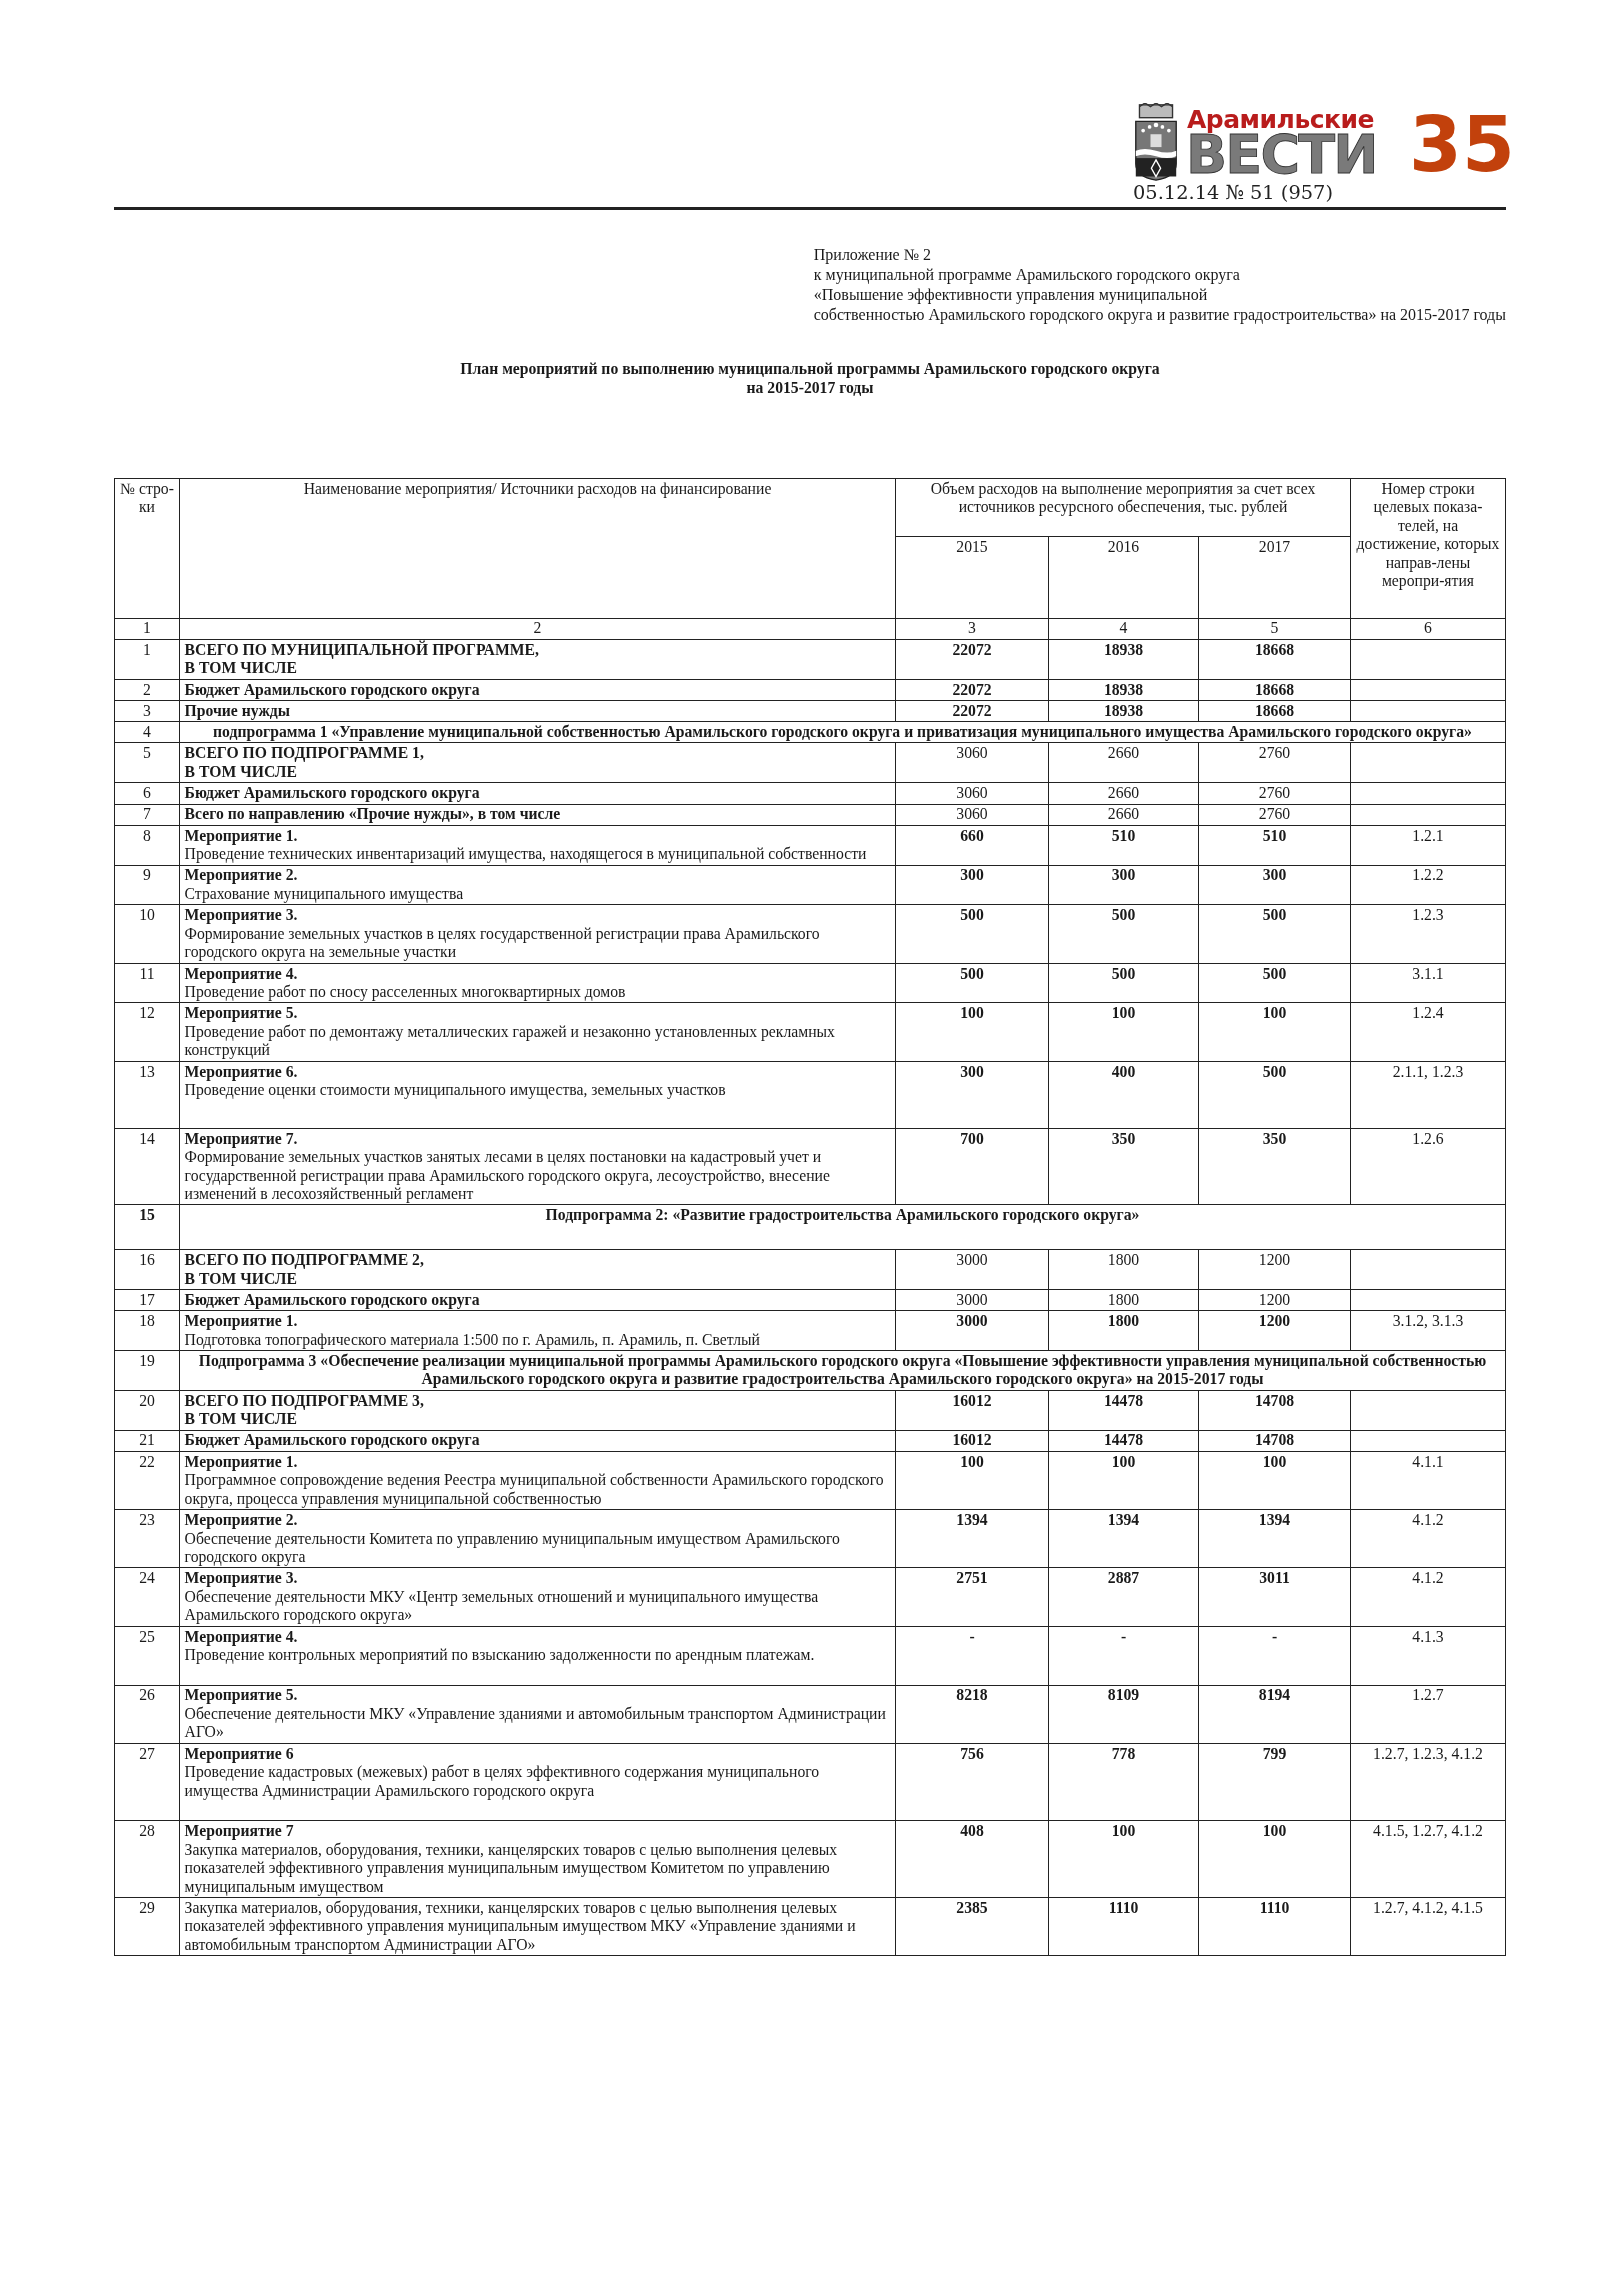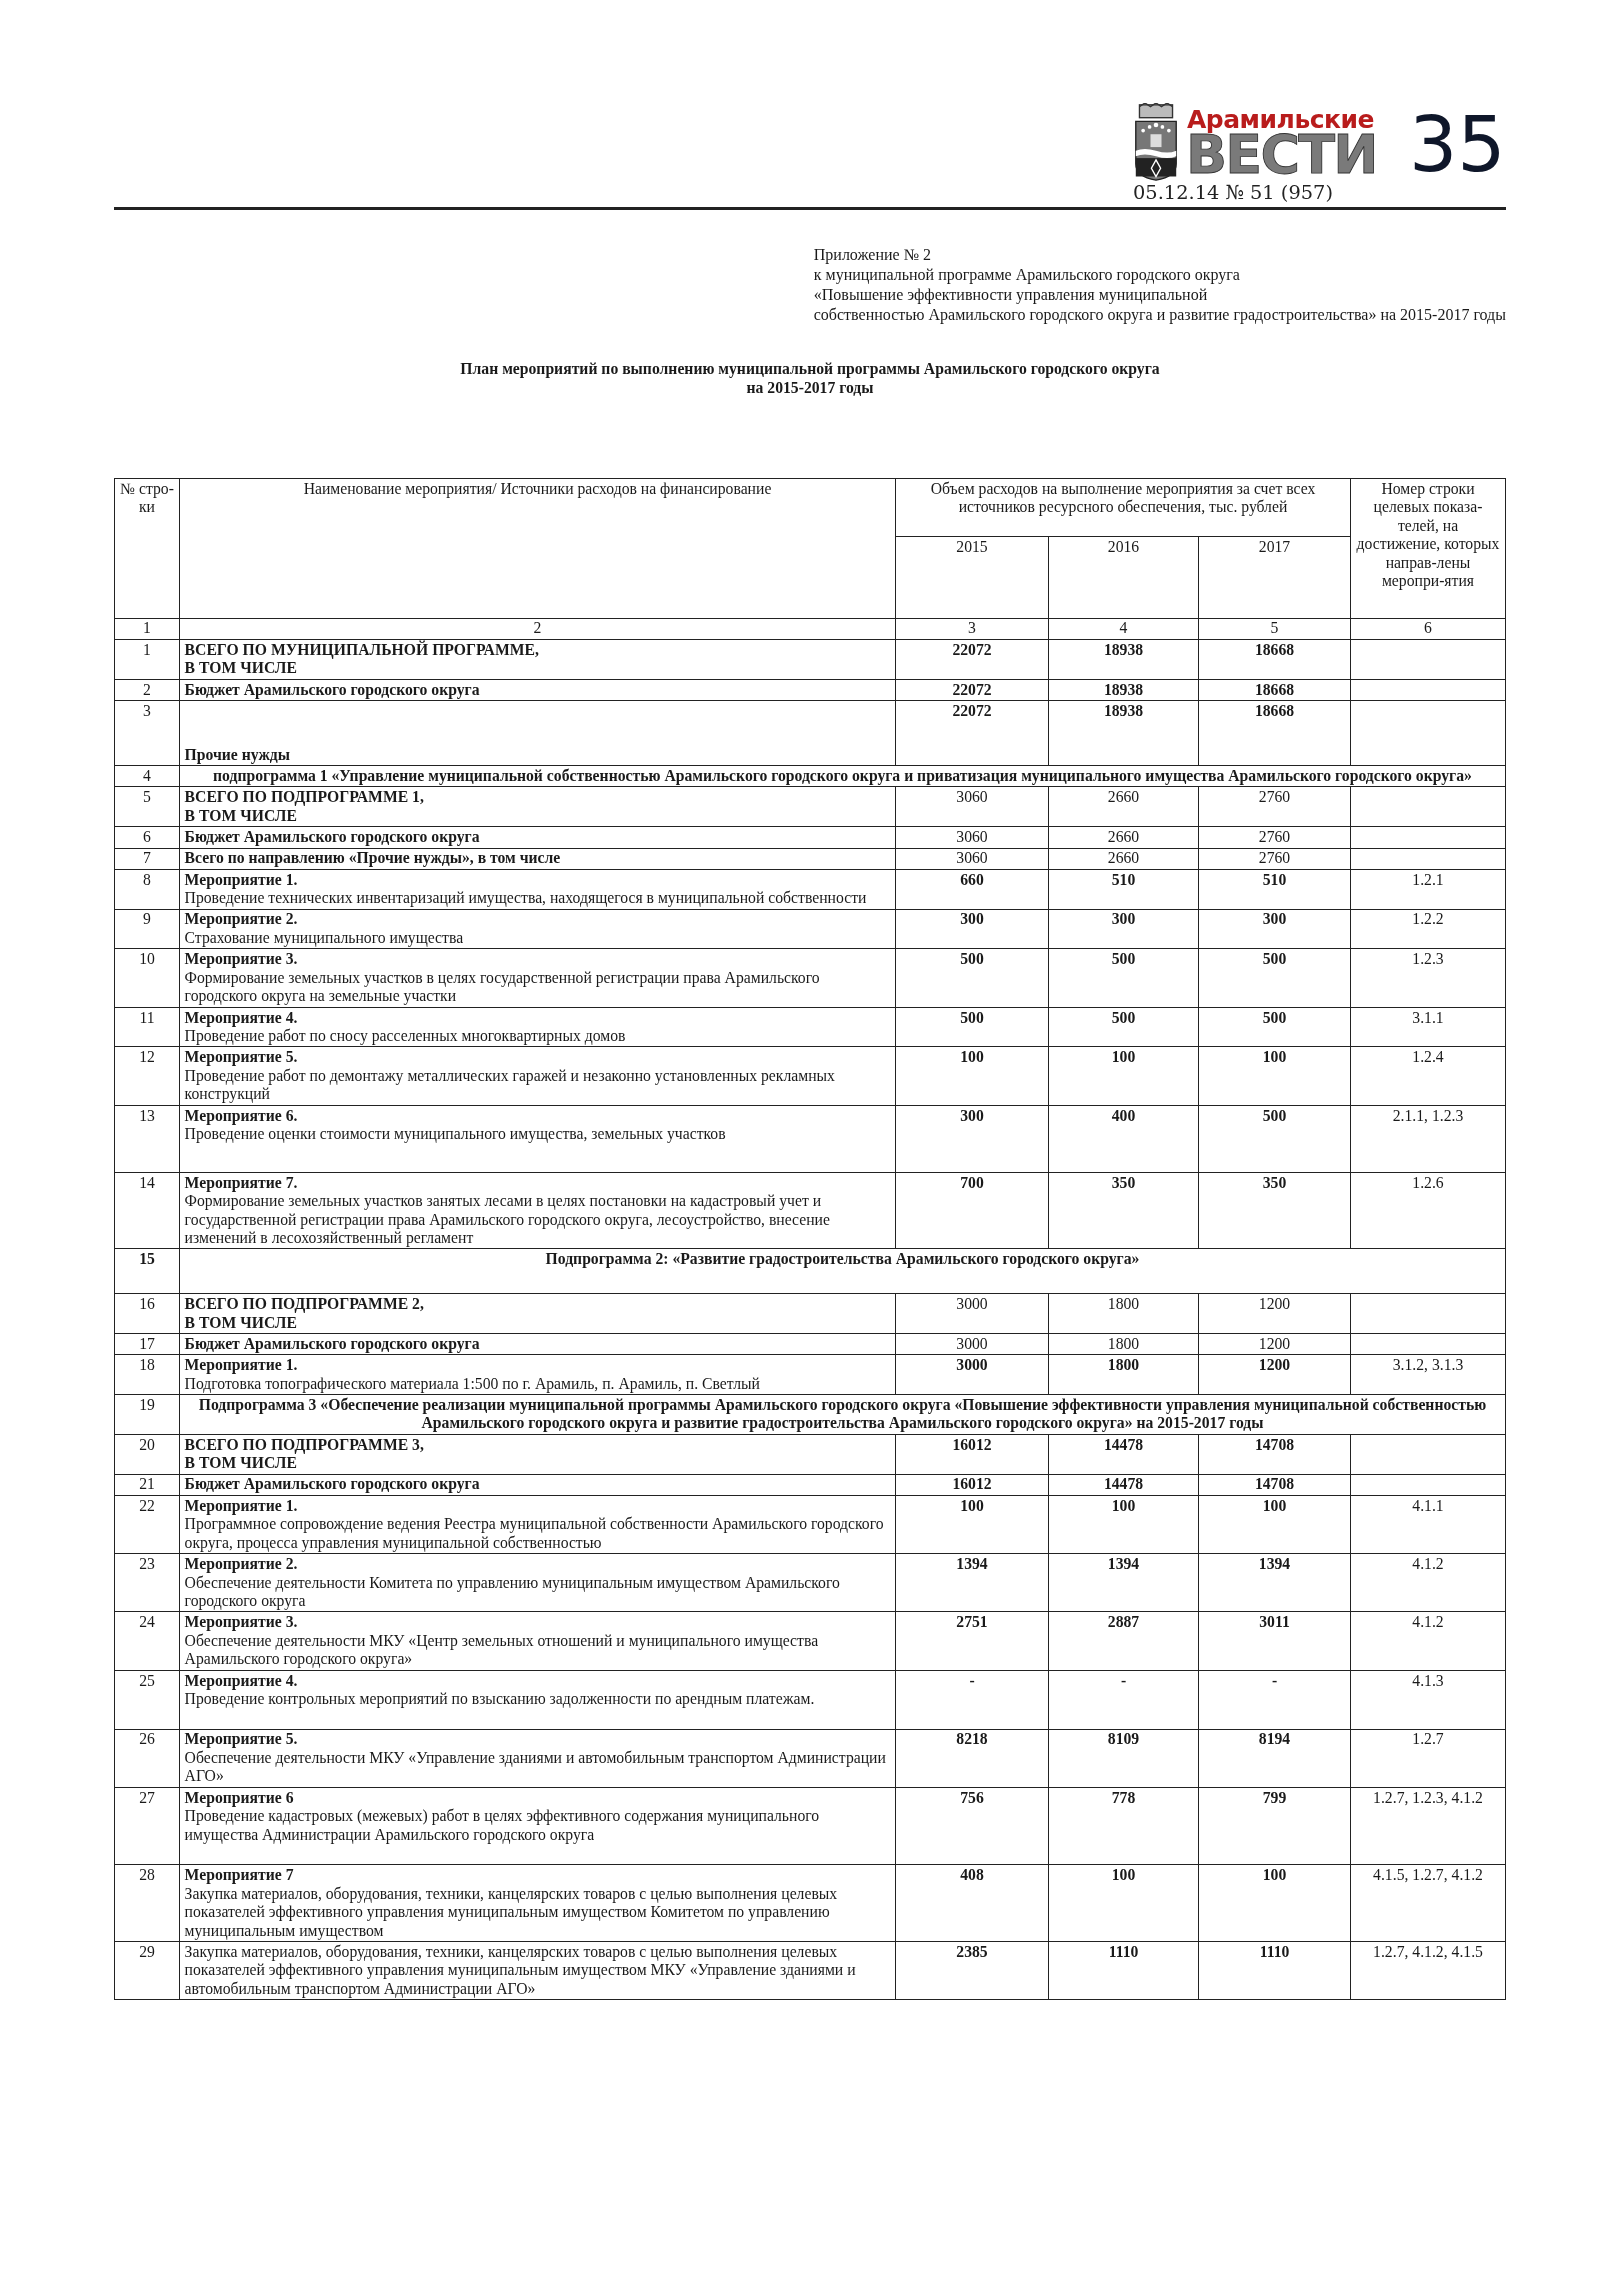--- a/index.html
+++ b/index.html
@@ -1,21 +1,21 @@
 <!DOCTYPE html>
 <html style="font-size:14.8px"><head>
 <meta charset="utf-8">
 <style>
   html, body { margin:0; padding:0; background:#fff; }
   body { width:1619px; height:2290px; position:relative; font-family:"Liberation Serif","DejaVu Serif",serif; color:#1a1a1a; }
   .masthead { position:absolute; left:1132px; top:103px; width:378px; height:100px; }
   .crest { position:absolute; left:0; top:0; width:48px; height:79px; }
   .brand-top { position:absolute; left:55px; top:1.8px; font-family:"DejaVu Sans",sans-serif; font-weight:bold; font-size:25px; letter-spacing:-0.5px; color:#b91c1c; }
   .brand-main { position:absolute; left:54px; top:24px; font-family:"DejaVu Sans",sans-serif; font-weight:bold; font-size:54px; line-height:55px; color:#7a7a7a; letter-spacing:-1.8px; -webkit-text-stroke:0.9px #333; }
-  .page-num { position:absolute; left:277px; top:0px; font-family:"DejaVu Sans",sans-serif; font-weight:normal; font-size:76px; line-height:83px; color:#0f172a; }
+  .page-num { position:absolute; left:277px; top:0px; font-family:"DejaVu Sans",sans-serif; font-weight:bold; font-size:76px; line-height:83px; color:#c2410c; }
   .issue { position:absolute; left:1133px; top:181px; font-family:"DejaVu Serif",serif; font-size:19.4px; color:#222; }
   .rule { position:absolute; left:114px; top:207px; width:1392px; height:2.8px; background:#222; }
   .appendix { position:absolute; right:113px; top:245px; text-align:left; font-size:16px; line-height:20px; }
   .title { position:absolute; left:114px; width:1392px; top:360px; text-align:center; font-weight:bold; font-size:15.7px; line-height:18.5px; }
   table { position:absolute; left:114px; top:478px; width:1392px; border-collapse:collapse; font-size:15.7px; line-height:18.5px; table-layout:fixed; }
   td, th { border:1.8px solid #222; vertical-align:top; padding:0.9px 4.6px; font-weight:normal; }
   th { text-align:center; }
   td.n { text-align:center; }
   td.v { text-align:center; }
   .b { font-weight:bold; }
@@ -108,21 +108,21 @@
           <span class="nm b">Бюджет Арамильского городского округа</span>
         </td>
         <td class="v b">22072</td>
         <td class="v b">18938</td>
         <td class="v b">18668</td>
         <td class="v"></td>
       </tr>
       <tr>
         <td class="n">3</td>
         <td class="name">
-          <span class="nm b" style="white-space: pre-line; margin-top: 44px;">Прочие нужды</span>
+          <span class="nm b" style="white-space: pre-line;">Прочие нужды</span>
         </td>
         <td class="v b">22072</td>
         <td class="v b">18938</td>
         <td class="v b">18668</td>
         <td class="v"></td>
       </tr>
       <tr>
         <td class="n">4</td>
         <td class="span" colspan="5">подпрограмма 1 «Управление муниципальной собственностью Арамильского городского округа и приватизация муниципального имущества Арамильского городского округа»</td>
       </tr>

